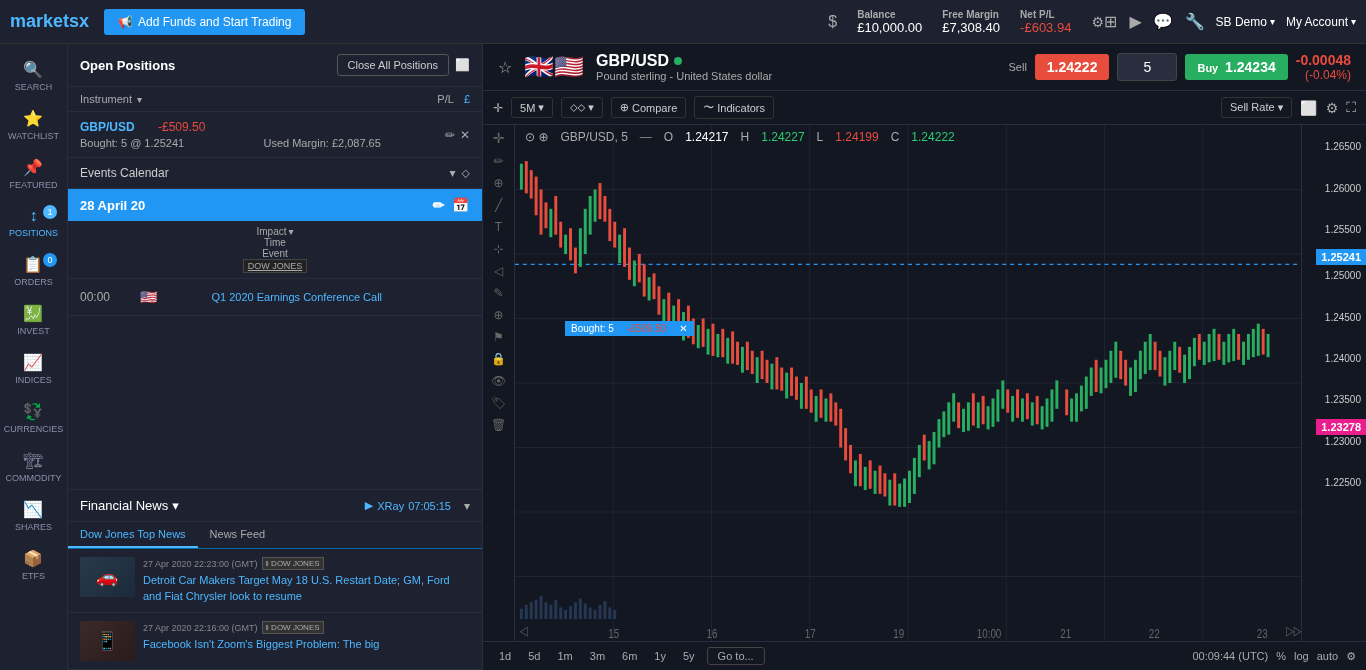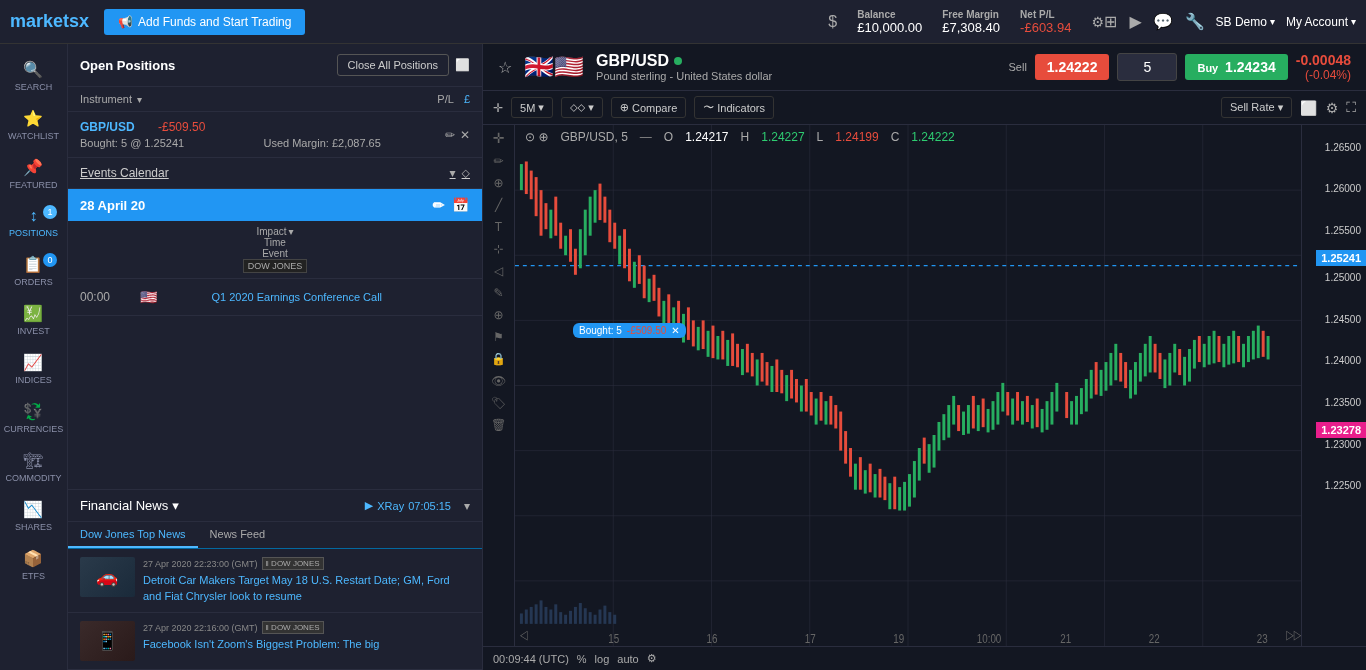--- a/index.html
+++ b/index.html
@@ -142,21 +142,20 @@
       flex: 1;
       display: flex;
       flex-direction: column;
     }
     .events-header {
       display: flex;
       align-items: center;
       justify-content: space-between;
       padding: 8px 12px;
       border-bottom: 1px solid #2a2d3e;
-      text-decoration: underline;
     }
     .events-title { color: #ccc; font-size: 12px; }
     .events-date-bar {
       background: #2196F3;
       color: #fff;
       padding: 8px 12px;
       display: flex;
       align-items: center;
       justify-content: space-between;
       font-size: 13px;
@@ -375,26 +374,25 @@
 
     
     .position-marker {
       position: absolute;
       top: 38%;
       left: 50px;
       background: #2196F3;
       color: #fff;
       padding: 2px 6px;
       font-size: 10px;
-      border-radius: 6px;
-      display: flex;
-      align-items: center;
-      gap: 5px;
+      border-radius: 0;
+      display: flex;
+      align-items: center;
+      gap: 13px;
       z-index: 20;
-      margin-left: 8px;
     }
 
     
     .chart-right {
       width: 65px;
       background: #131722;
       border-left: 1px solid #2a2d3e;
       display: flex;
       flex-direction: column;
       position: relative;
@@ -619,21 +617,21 @@
           <span style="cursor:pointer;font-size:14px;">📅</span>
         </div>
       </div>
       <div class="events-table-header">
         <span style="cursor:pointer;display:flex;align-items:center;gap:2px;">
           <span>Impact</span>
           <span>▾</span>
         </span>
         <span>Time</span>
         <span style="flex:1;">Event</span>
-        <span style="background:#222;border:1px solid #444;padding:1px 4px;font-size:9px;color:#aaa;">DOW JONES</span>
+        <span style="background:#222;border:1px solid #444;padding:1px 4px;font-size:9px;color:#aaa;text-decoration:underline;">DOW JONES</span>
       </div>
       <div class="events-row">
         <span class="event-time">00:00</span>
         <span class="event-flag">🇺🇸</span>
         <span class="event-name" style="cursor:pointer;margin-left:44px;">Q1 2020 Earnings Conference Call</span>
       </div>
     </div>
 
     <div class="news-section">
       <div class="news-header">
@@ -1002,20 +1000,32 @@
         <span class="price-label" style="top:36%;">1.24500</span>
         <span class="price-label" style="top:44%;">1.24000</span>
         <span class="price-label" style="top:52%;">1.23500</span>
         <span class="price-label-pink" style="top:57%;">1.23278</span>
         <span class="price-label" style="top:60%;">1.23000</span>
         <span class="price-label" style="top:68%;">1.22500</span>
       </div>
     </div>
 
     <div class="chart-bottom">
+      <div style="display:flex;align-items:center;gap:6px;">
+        <div class="timeframe-btns">
+          <button class="tf-btn">1d</button>
+          <button class="tf-btn">5d</button>
+          <button class="tf-btn">1m</button>
+          <button class="tf-btn">3m</button>
+          <button class="tf-btn">6m</button>
+          <button class="tf-btn">1y</button>
+          <button class="tf-btn">5y</button>
+        </div>
+        <button class="goto-btn">Go to...</button>
+      </div>
       <div class="chart-bottom-right">
         <span class="chart-time">00:09:44 (UTC)</span>
         <span style="cursor:pointer;">%</span>
         <span style="cursor:pointer;">log</span>
         <span style="cursor:pointer;">auto</span>
         <span style="cursor:pointer;">⚙</span>
       </div>
     </div>
   </div>
 </div>

